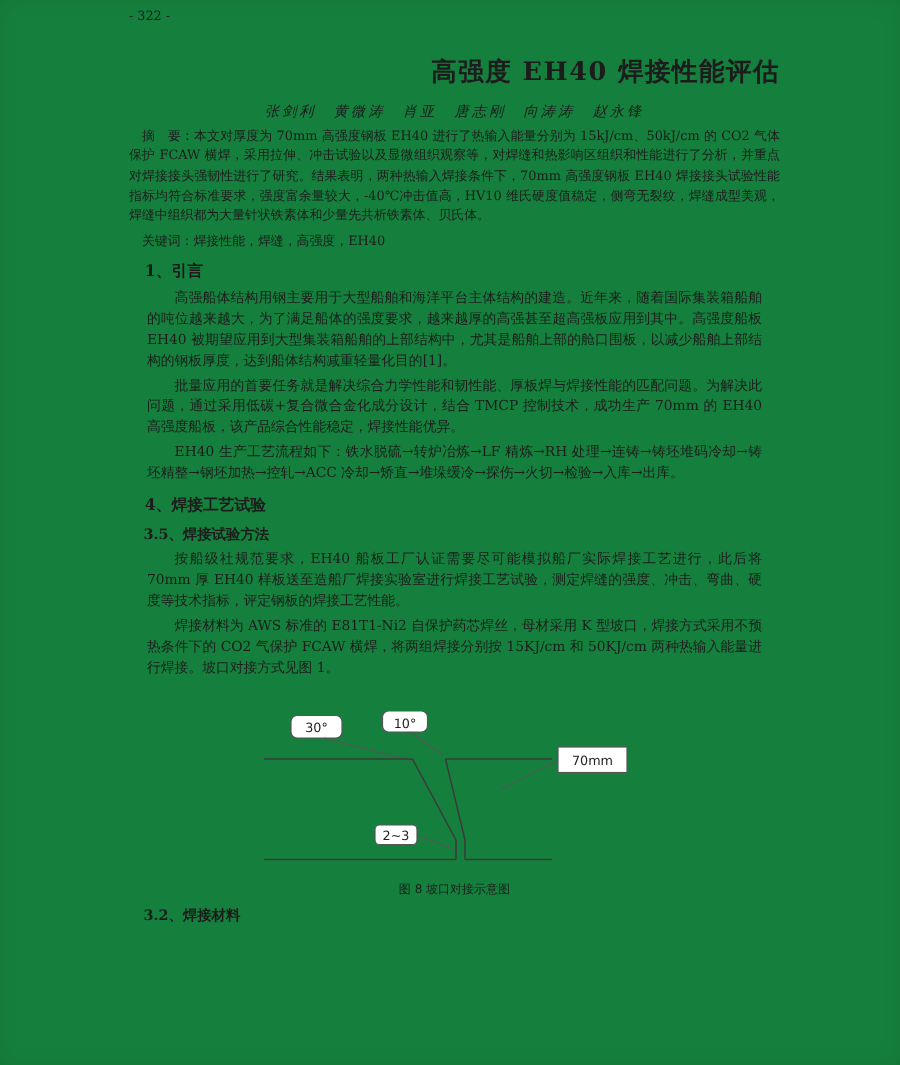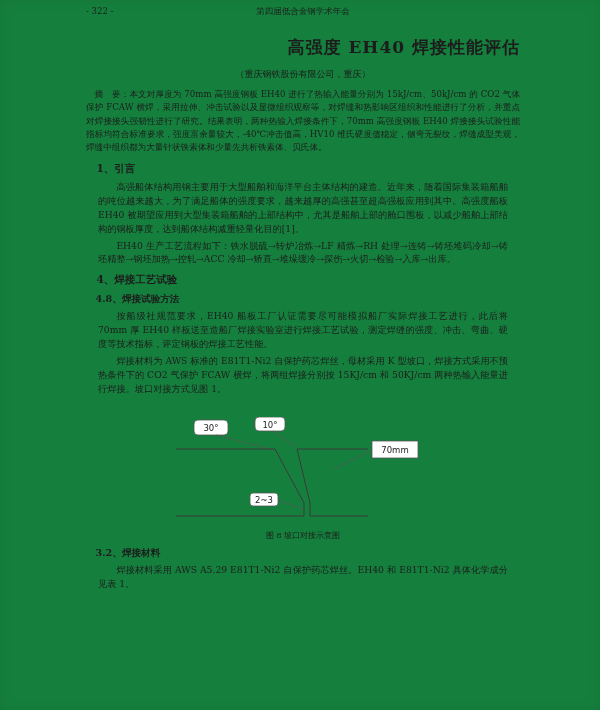--- a/index.html
+++ b/index.html
@@ -35,38 +35,39 @@
   svg text{font-family:"DejaVu Sans","Liberation Sans",sans-serif;font-size:8.5px;fill:#222;}
 </style>
 </head>
 <body>
 
 <div class="page">
   <div class="content">
 
     <div class="header">
       <span class="pagenum">- 322 -</span>
-      <span class="conf">第四届低合金钢学术年会</span>
     </div>
 
     <h1 class="title">高强度 EH40 焊接性能评估</h1>
 
-    <div class="affiliation">（重庆钢铁股份有限公司，重庆）</div>
+    <div class="authors">张剑利　黄微涛　肖亚　唐志刚　向涛涛　赵永锋</div>
 
     <p class="abstract"><b>摘　要：</b><span>本文对厚度为 70mm 高强度钢板 EH40 进行了热输入能量分别为 15kJ/cm、50kJ/cm 的 CO2 气体保护 FCAW 横焊，采用拉伸、冲击试验以及显微组织观察等，对焊缝和热影响区组织和性能进行了分析，并重点对焊接接头强韧性进行了研究。结果表明，两种热输入焊接条件下，70mm 高强度钢板 EH40 焊接接头试验性能指标均符合标准要求，强度富余量较大，-40℃冲击值高，HV10 维氏硬度值稳定，侧弯无裂纹，焊缝成型美观，焊缝中组织都为大量针状铁素体和少量先共析铁素体、贝氏体。</span></p>
 
+    <p class="keywords"><b>关键词：</b><span>焊接性能，焊缝，高强度，EH40</span></p>
 
     <h2 class="sec">1、引言</h2>
     <p class="body">高强船体结构用钢主要用于大型船舶和海洋平台主体结构的建造。近年来，随着国际集装箱船舶的吨位越来越大，为了满足船体的强度要求，越来越厚的高强甚至超高强板应用到其中。高强度船板 EH40 被期望应用到大型集装箱船舶的上部结构中，尤其是船舶上部的舱口围板，以减少船舶上部结构的钢板厚度，达到船体结构减重轻量化目的[1]。</p>
+    <p class="body">批量应用的首要任务就是解决综合力学性能和韧性能、厚板焊与焊接性能的匹配问题。为解决此问题，通过采用低碳+复合微合金化成分设计，结合 TMCP 控制技术，成功生产 70mm 的 EH40 高强度船板，该产品综合性能稳定，焊接性能优异。</p>
 
     <p class="body">EH40 生产工艺流程如下：铁水脱硫→转炉冶炼→LF 精炼→RH 处理→连铸→铸坯堆码冷却→铸坯精整→钢坯加热→控轧→ACC 冷却→矫直→堆垛缓冷→探伤→火切→检验→入库→出库。</p>
 
     <h2 class="sec">4、焊接工艺试验</h2>
 
-    <h3 class="subsec">4.8、焊接试验方法</h3>
+    <h3 class="subsec">3.5、焊接试验方法</h3>
     <p class="body">按船级社规范要求，EH40 船板工厂认证需要尽可能模拟船厂实际焊接工艺进行，此后将 70mm 厚 EH40 样板送至造船厂焊接实验室进行焊接工艺试验，测定焊缝的强度、冲击、弯曲、硬度等技术指标，评定钢板的焊接工艺性能。</p>
     <p class="body">焊接材料为 AWS 标准的 E81T1-Ni2 自保护药芯焊丝，母材采用 K 型坡口，焊接方式采用不预热条件下的 CO2 气保护 FCAW 横焊，将两组焊接分别按 15KJ/cm 和 50KJ/cm 两种热输入能量进行焊接。坡口对接方式见图 1。</p>
 
     <figure class="fig">
       <svg width="290" height="108" viewBox="0 0 290 108">
 
         <rect class="box" x="36" y="3" width="34" height="15" rx="4"></rect>
         <text x="53" y="14" text-anchor="middle">30°</text>
         <line class="thin" x1="58" y1="18" x2="116" y2="33"></line>
 
@@ -91,16 +92,15 @@
         <line class="ln" x1="152" y1="99" x2="210" y2="99"></line>
 
         <rect class="box" x="92" y="76" width="28" height="13" rx="3"></rect>
         <text x="106" y="86" text-anchor="middle">2~3</text>
         <line class="thin" x1="120" y1="83" x2="145" y2="92"></line>
       </svg>
       <figcaption>图 8 坡口对接示意图</figcaption>
     </figure>
 
     <h3 class="subsec">3.2、焊接材料</h3>
-    <p class="body">焊接材料采用 AWS A5.29 E81T1-Ni2 自保护药芯焊丝。EH40 和 E81T1-Ni2 具体化学成分见表 1。</p>
 
   </div>
 </div>
 
 </body></html>

